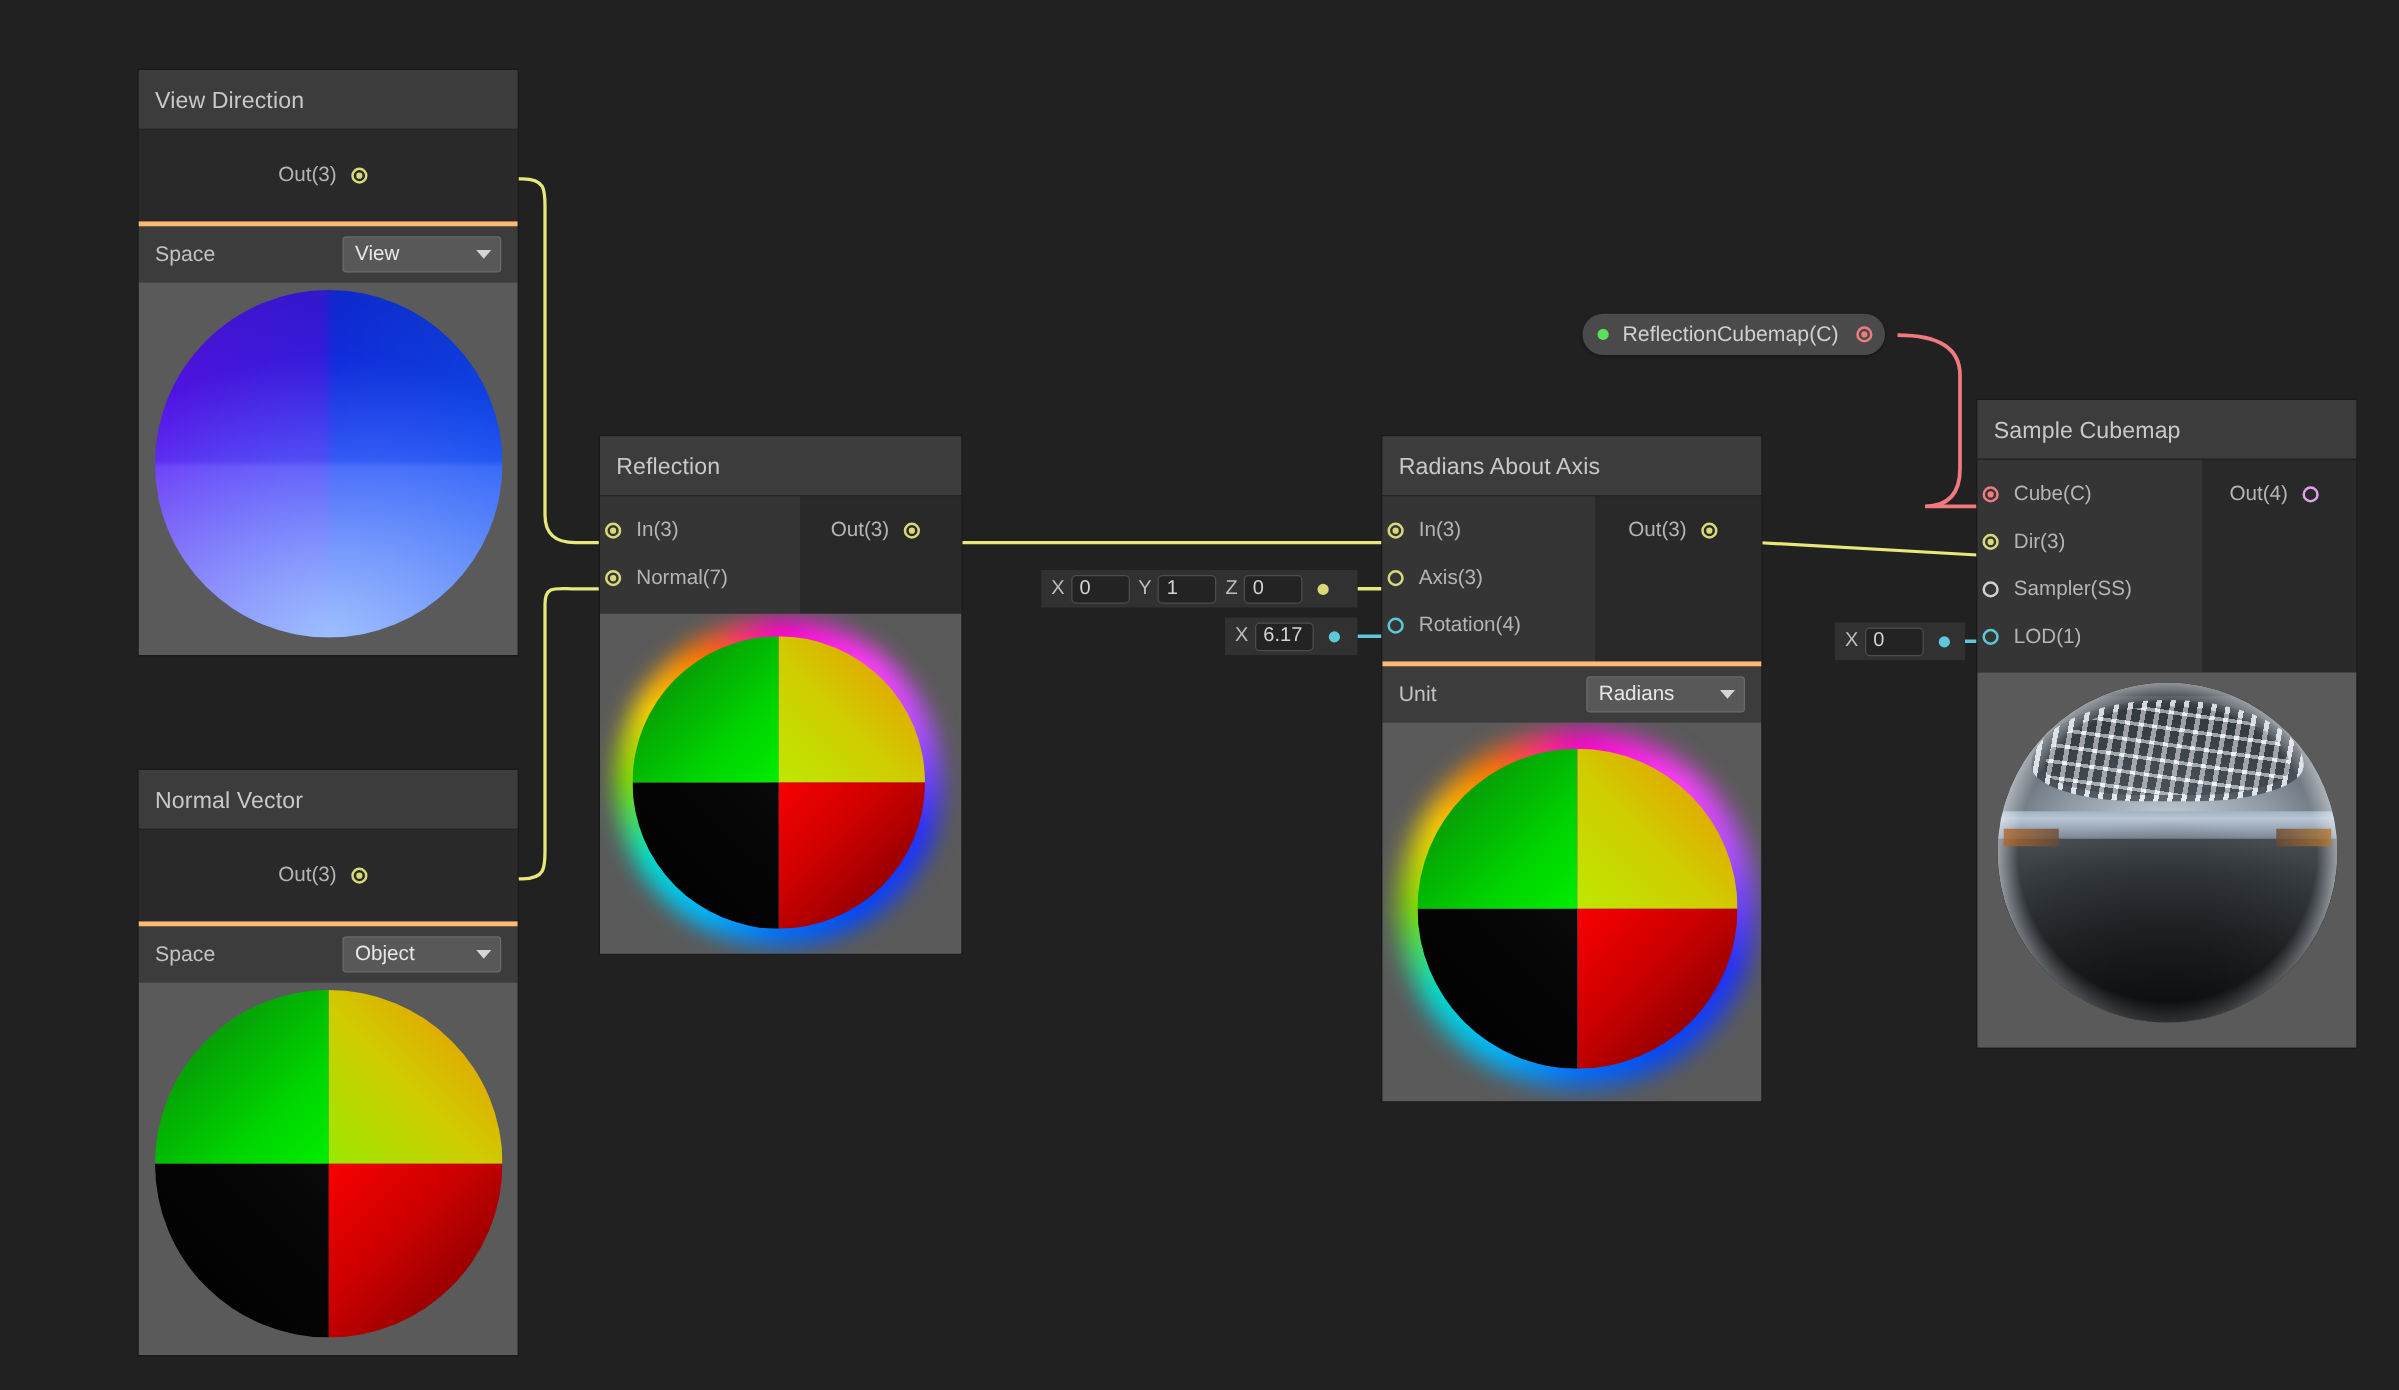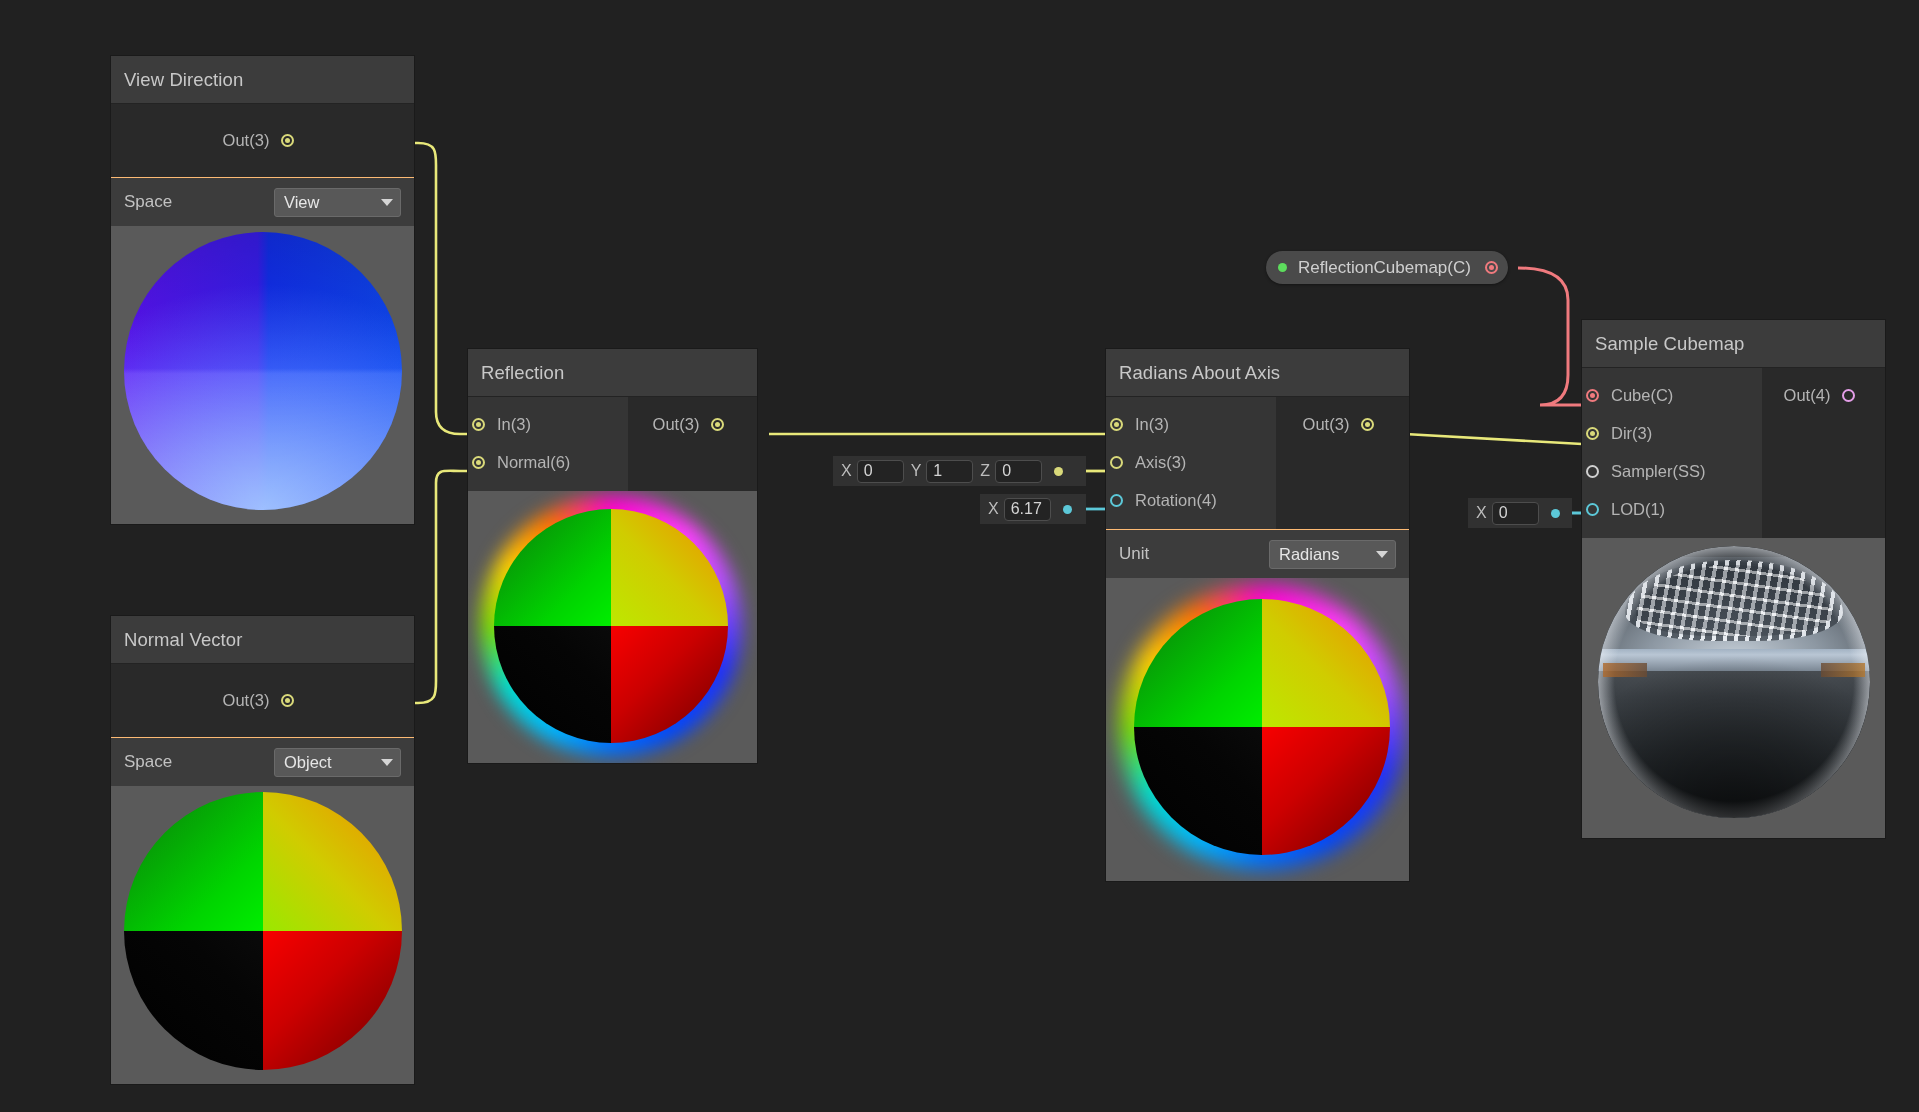--- a/index.html
+++ b/index.html
@@ -90,21 +90,21 @@
   .slot.pink { border-color: #e49ee8; }
   .port-label.in { margin-left: 12px; }
   .port-label.out { margin-right: 12px; }
 
   
   .prop-row {
     display: flex; align-items: center; justify-content: space-between;
     height: 49px;
     background: #3c3c3c;
     padding: 0 13px 0 13px;
-    border-top: 1px solid #fdba74;
+    border-top: 4px solid #fdba74;
   }
   .prop-label { color: #c2c2c2; font-size: 17px; }
   .dropdown {
     width: 127px; height: 29px;
     background: #585858;
     border: 1px solid #6a6a6a;
     border-radius: 3px;
     display: flex; align-items: center; justify-content: space-between;
     padding: 0 7px 0 9px;
     color: #e6e6e6;
@@ -254,31 +254,31 @@
     <div class="preview" style="height:298px;">
       <div class="sphere" style="left:13px; top:6px; width:278px; height:278px; overflow:hidden;">
         <div style="position:absolute;left:0;top:0;width:50%;height:50%;background:linear-gradient(135deg,#0b7a0b 0%,#00d400 70%,#00ee00 100%);"></div>
         <div style="position:absolute;left:50%;top:0;width:50%;height:50%;background:linear-gradient(225deg,#f08c00 0%,#d0cc00 55%,#9ae800 100%);"></div>
         <div style="position:absolute;left:0;top:50%;width:50%;height:50%;background:linear-gradient(45deg,#000000 0%,#050505 70%,#0a0a0a 100%);"></div>
         <div style="position:absolute;left:50%;top:50%;width:50%;height:50%;background:linear-gradient(315deg,#6b0000 0%,#cc0000 60%,#f80000 100%);"></div>
       </div>
     </div>
   </div>
 
-  <div class="node" style="left:428px; top:349px; width:289px;">
+  <div class="node" style="left:440px; top:349px; width:289px;">
     <div class="node-header">Reflection</div>
     <div class="ports">
       <div class="ports-in" style="width:160px;">
         <div class="port-row in">
           <span class="slot filled"></span>
           <span class="port-label in">In(3)</span>
         </div>
         <div class="port-row in" style="margin-top:8px;">
           <span class="slot filled"></span>
-          <span class="port-label in">Normal(6)</span>
+          <span class="port-label in">Normal(7)</span>
         </div>
       </div>
       <div class="ports-out">
         <div class="port-row out">
           <span class="port-label out">Out(3)</span>
           <span class="slot filled"></span>
         </div>
       </div>
     </div>
     <div class="preview" style="height:272px;">

